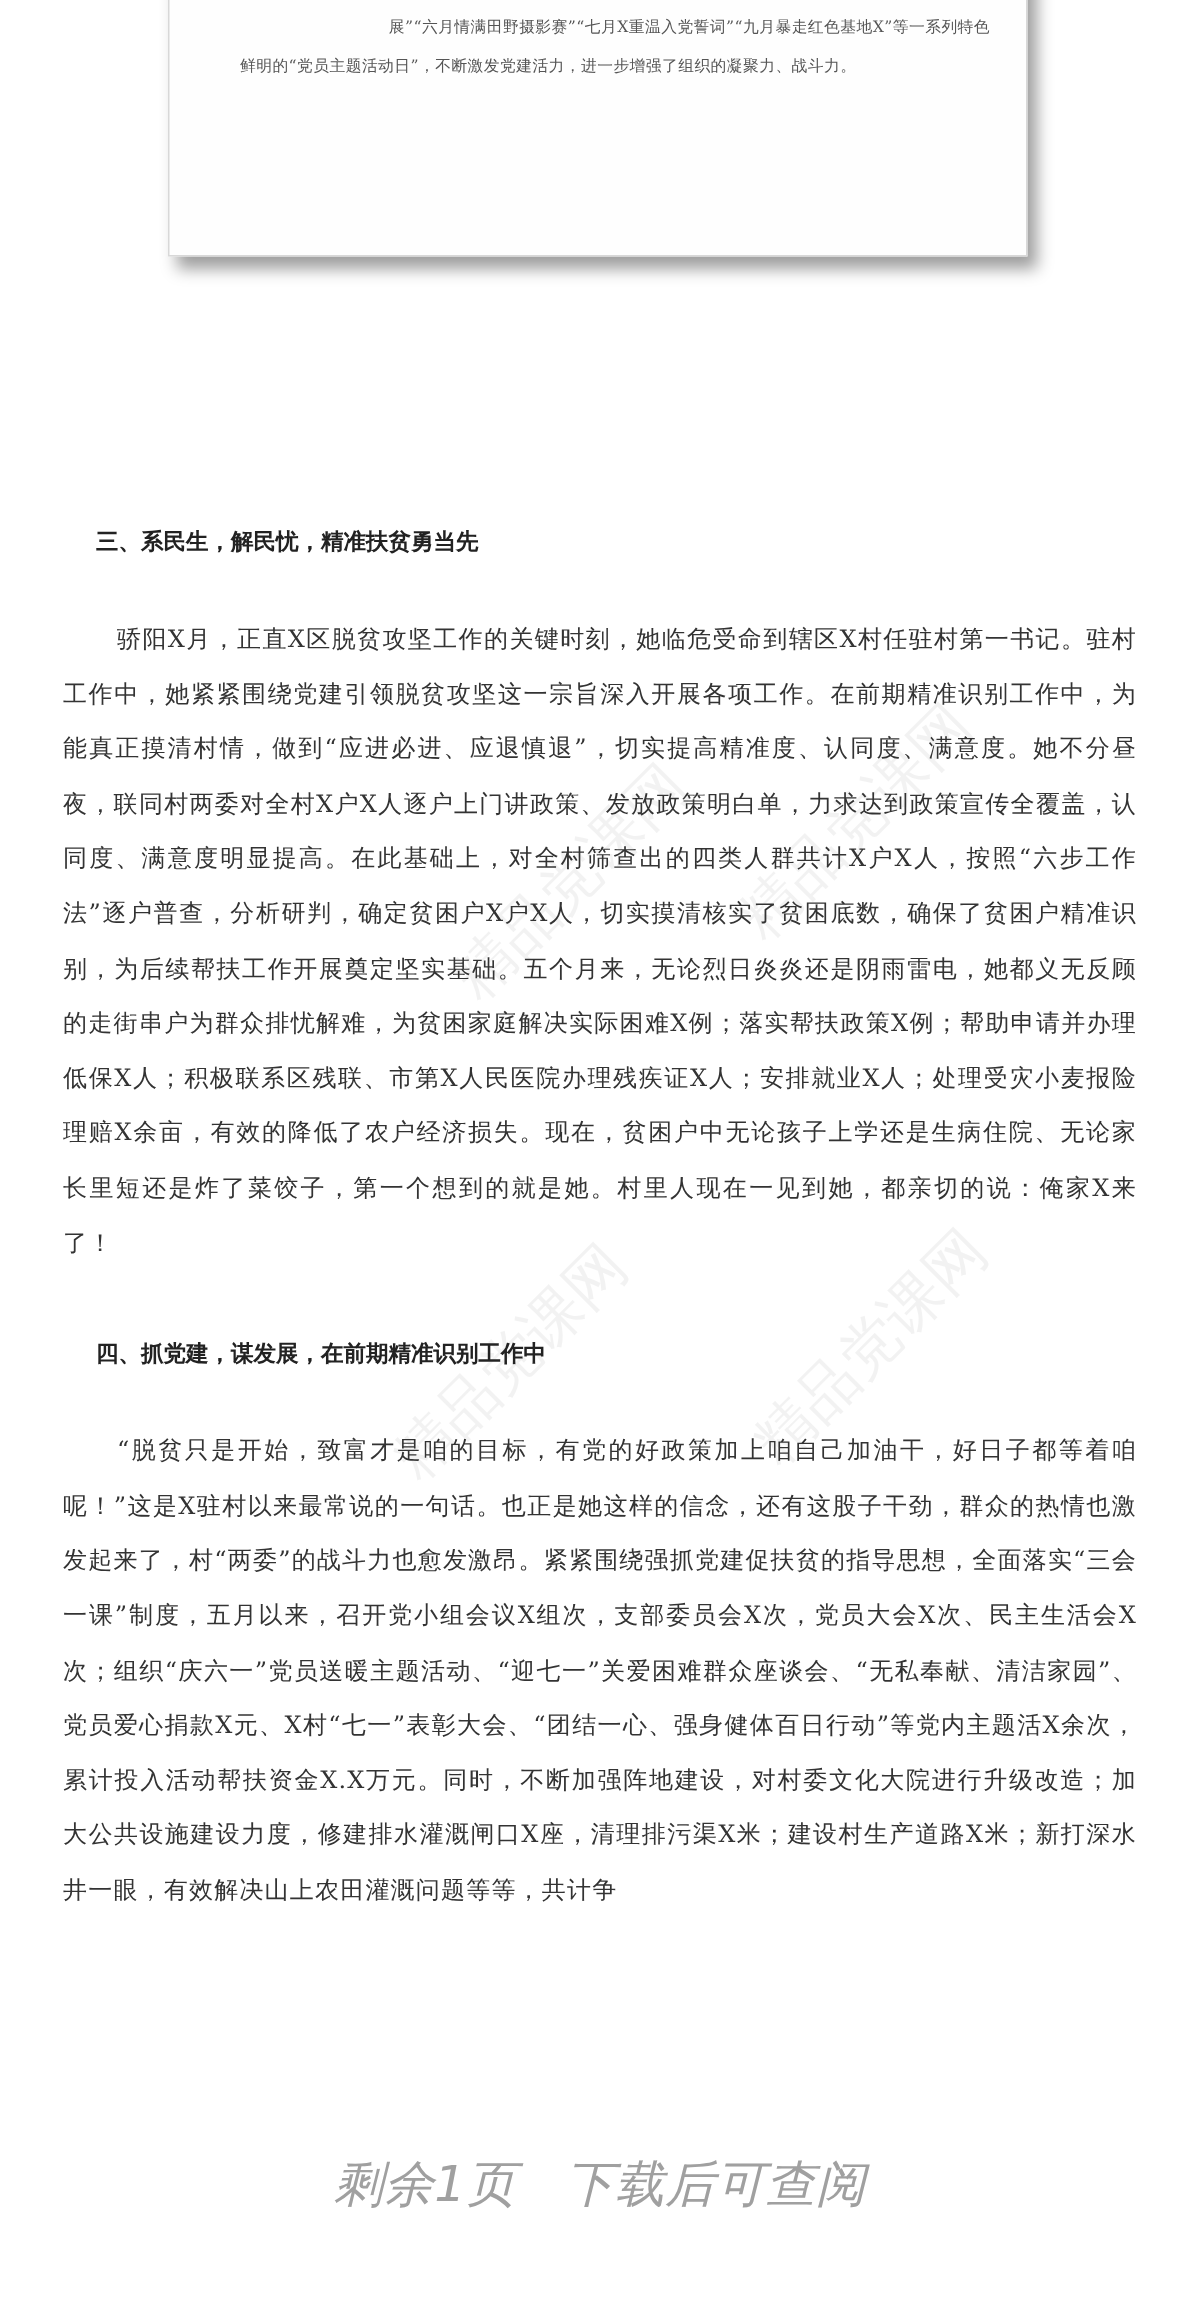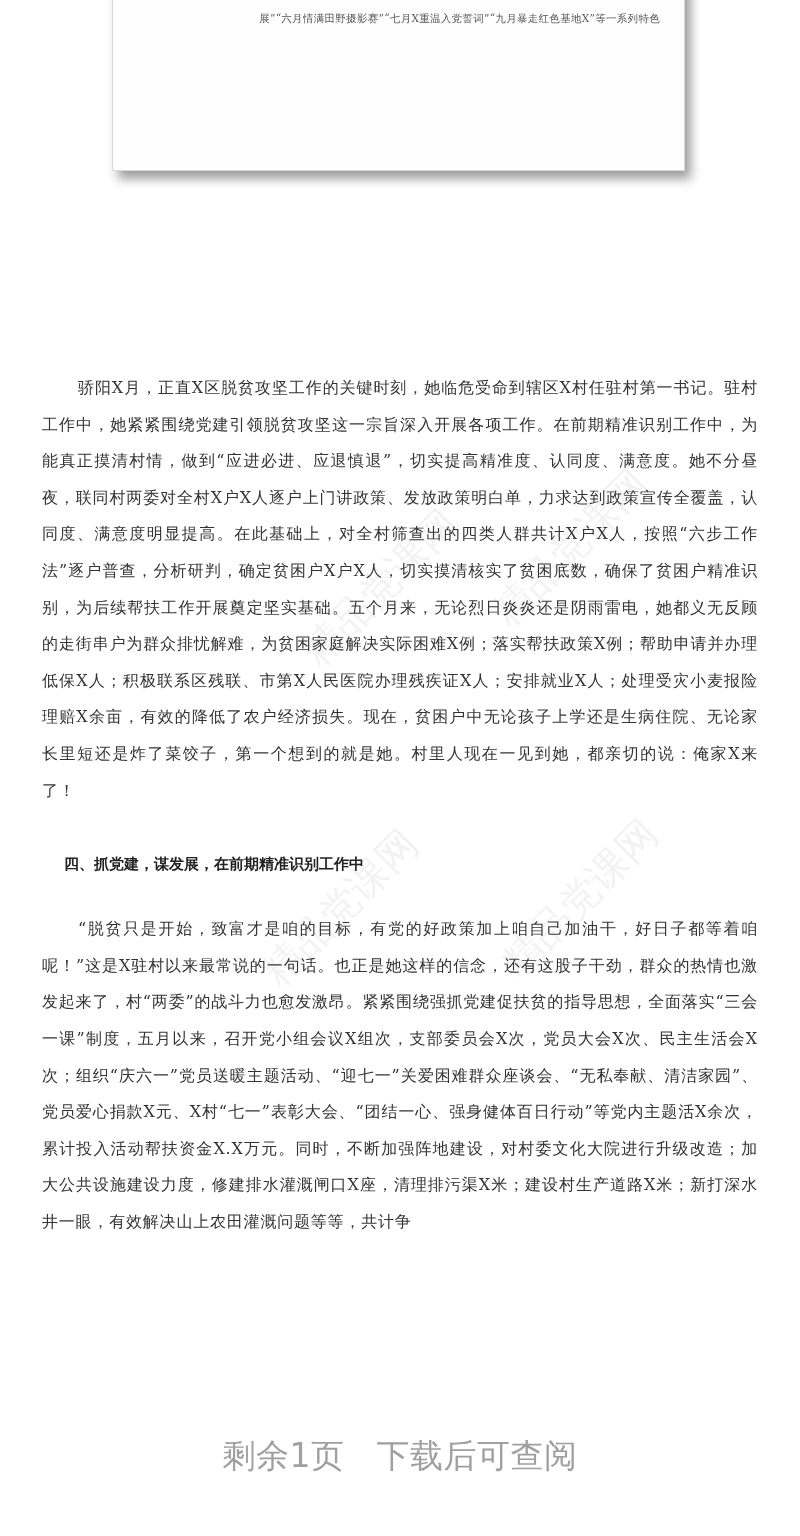--- a/index.html
+++ b/index.html
@@ -32,35 +32,37 @@
   .gap { height: 12px; }
   .watermark {
     position: absolute; font-family: "DejaVu Sans", sans-serif; font-size: 40px;
     color: rgba(0,0,0,0.05); transform: rotate(-45deg); white-space: nowrap; pointer-events: none;
   }
   .remaining {
     position: absolute; left: 0; top: 1434px; width: 800px; text-align: center;
     font-family: "DejaVu Sans", "Liberation Sans", sans-serif; font-size: 33px; color: #a0a0a0;
     letter-spacing: 0.5px;
   }
-  .remaining span { margin: 0 16px; }
+  .remaining span { margin: 0 16px; font-style: italic; }
 </style>
 </head>
 <body>
 
 <div class="prev-page">
   <p style="top:24px;text-align:right;">展”“六月情满田野摄影赛”“七月X重温入党誓词”“九月暴走红色基地X”等一系列特色</p>
+  <p style="top:50px;">鲜明的“党员主题活动日”，不断激发党建活力，进一步增强了组织的凝聚力、战斗力。</p>
 </div>
 
 <div class="watermark" style="left:280px; top:560px;">精品党课网</div>
 <div class="watermark" style="left:470px; top:520px;">精品党课网</div>
 <div class="watermark" style="left:240px; top:880px;">精品党课网</div>
 <div class="watermark" style="left:480px; top:870px;">精品党课网</div>
 
 <div class="doc">
+  <h3 class="heading">三、系民生，解民忧，精准扶贫勇当先</h3>
   <div class="gap"></div>
   <p class="para">骄阳X月，正直X区脱贫攻坚工作的关键时刻，她临危受命到辖区X村任驻村第一书记。驻村工作中，她紧紧围绕党建引领脱贫攻坚这一宗旨深入开展各项工作。在前期精准识别工作中，为能真正摸清村情，做到“应进必进、应退慎退”，切实提高精准度、认同度、满意度。她不分昼夜，联同村两委对全村X户X人逐户上门讲政策、发放政策明白单，力求达到政策宣传全覆盖，认同度、满意度明显提高。在此基础上，对全村筛查出的四类人群共计X户X人，按照“六步工作法”逐户普查，分析研判，确定贫困户X户X人，切实摸清核实了贫困底数，确保了贫困户精准识别，为后续帮扶工作开展奠定坚实基础。五个月来，无论烈日炎炎还是阴雨雷电，她都义无反顾的走街串户为群众排忧解难，为贫困家庭解决实际困难X例；落实帮扶政策X例；帮助申请并办理低保X人；积极联系区残联、市第X人民医院办理残疾证X人；安排就业X人；处理受灾小麦报险理赔X余亩，有效的降低了农户经济损失。现在，贫困户中无论孩子上学还是生病住院、无论家长里短还是炸了菜饺子，第一个想到的就是她。村里人现在一见到她，都亲切的说：俺家X来了！</p>
   <div class="gap"></div>
   <div class="gap" style="height:8px;"></div>
   <h3 class="heading">四、抓党建，谋发展，在前期精准识别工作中</h3>
   <div class="gap"></div>
   <p class="para">“脱贫只是开始，致富才是咱的目标，有党的好政策加上咱自己加油干，好日子都等着咱呢！”这是X驻村以来最常说的一句话。也正是她这样的信念，还有这股子干劲，群众的热情也激发起来了，村“两委”的战斗力也愈发激昂。紧紧围绕强抓党建促扶贫的指导思想，全面落实“三会一课”制度，五月以来，召开党小组会议X组次，支部委员会X次，党员大会X次、民主生活会X次；组织“庆六一”党员送暖主题活动、“迎七一”关爱困难群众座谈会、“无私奉献、清洁家园”、党员爱心捐款X元、X村“七一”表彰大会、“团结一心、强身健体百日行动”等党内主题活X余次，累计投入活动帮扶资金X.X万元。同时，不断加强阵地建设，对村委文化大院进行升级改造；加大公共设施建设力度，修建排水灌溉闸口X座，清理排污渠X米；建设村生产道路X米；新打深水井一眼，有效解决山上农田灌溉问题等等，共计争</p>
 </div>
 
 <div class="remaining">

